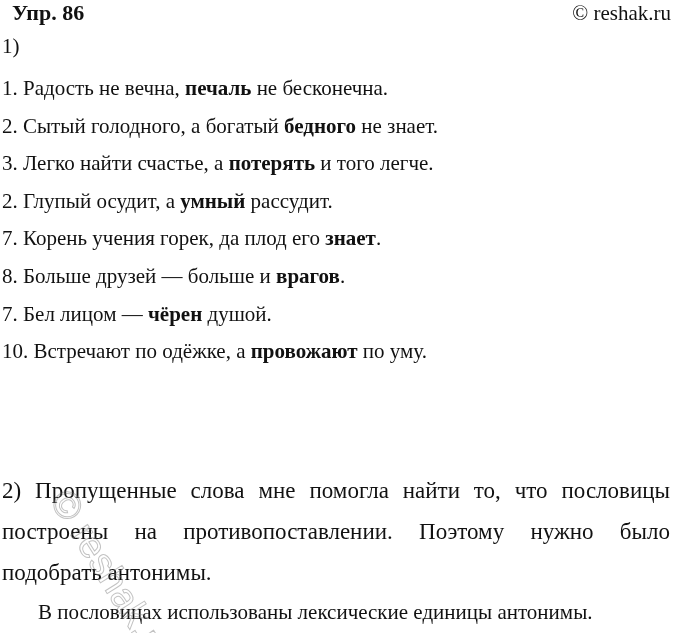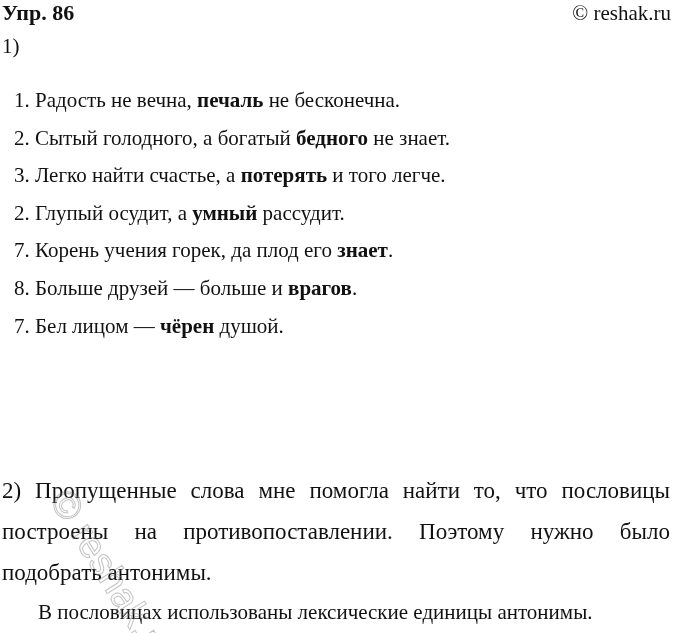--- a/index.html
+++ b/index.html
@@ -1,25 +1,25 @@
 <!DOCTYPE html>
 <html><head>
   <meta charset="utf-8">
   <style>
     html, body { margin: 0; padding: 0; background: #ffffff; }
     body {
       width: 675px; height: 633px; position: relative; overflow: hidden;
       font-family: "Liberation Serif", "DejaVu Serif", serif;
       color: #111111;
     }
-    .header { position: absolute; top: 0; left: 0; right: 0; height: 28px; }
+    .header { position: absolute; top: 0; left: 10px; right: 0; height: 28px; }
     .title { position: absolute; left: 2px; top: 1px; font-size: 22px; font-weight: bold; line-height: 24px; }
     .copyright { position: absolute; right: 4px; top: 1px; font-size: 21px; line-height: 24px; }
     .part1-label { position: absolute; left: 2px; top: 34px; font-size: 21px; line-height: 24px; }
-    .proverbs { position: absolute; left: 2px; top: 76px; margin: 12px; padding: 0; list-style: none; }
+    .proverbs { position: absolute; left: 2px; top: 76px; margin: 0; padding: 0; list-style: none; }
     .proverb { font-size: 21px; line-height: 24px; height: 37.6px; white-space: nowrap; }
     .proverb b { font-weight: bold; }
     .part2 {
       position: absolute; left: 2px; top: 470px; width: 668px;
       font-size: 23px; line-height: 41px; text-align: justify;
     }
     .conclusion { position: absolute; left: 2px; top: 600px; font-size: 21px; line-height: 24px; white-space: nowrap; margin-left: 36px; }
     .watermark {
       position: absolute; left: 8px; top: 488px; width: 150px; height: 110px;
       transform: rotate(58deg); transform-origin: 40px 60px;
@@ -40,18 +40,19 @@
 <div class="part1-label">1)</div>
 
 <ul class="proverbs">
   <li class="proverb"><span>1. Радость не вечна, </span><b>печаль</b><span> не бесконечна.</span></li>
   <li class="proverb"><span>2. Сытый голодного, а богатый </span><b>бедного</b><span> не знает.</span></li>
   <li class="proverb"><span>3. Легко найти счастье, а </span><b>потерять</b><span> и того легче.</span></li>
   <li class="proverb"><span>2. Глупый осудит, а </span><b>умный</b><span> рассудит.</span></li>
   <li class="proverb"><span>7. Корень учения горек, да плод его </span><b>знает</b><span>.</span></li>
   <li class="proverb"><span>8. Больше друзей — больше и </span><b>врагов</b><span>.</span></li>
   <li class="proverb"><span>7. Бел лицом — </span><b>чёрен</b><span> душой.</span></li>
+  <li class="proverb"><span>10. Встречают по одёжке, а </span><b>провожают</b><span> по уму.</span></li>
 </ul>
 
 <div class="part2">2) Пропущенные слова мне помогла найти то, что пословицы построены на противопоставлении.  Поэтому нужно было подобрать антонимы.</div>
 <div class="conclusion">В пословицах использованы лексические единицы антонимы.</div>
 
 <div class="watermark">© reshak.ru</div>
 
 </body></html>

